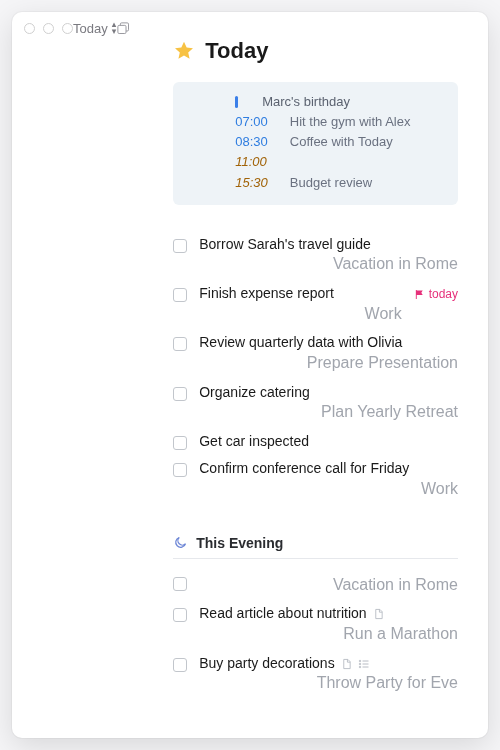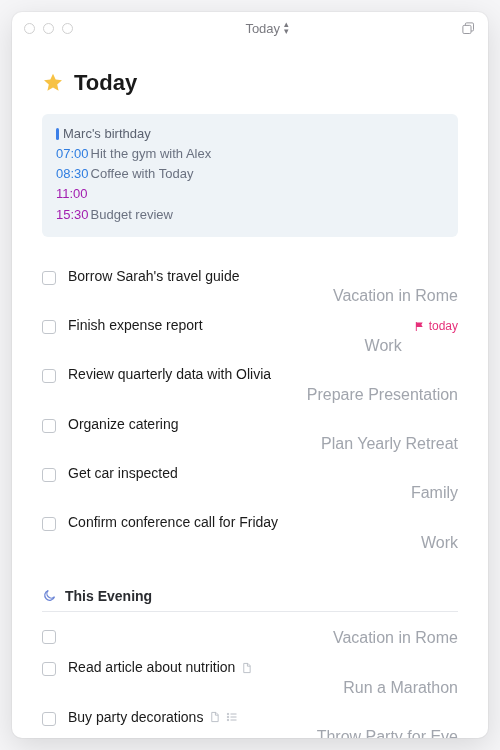--- a/index.html
+++ b/index.html
@@ -10,21 +10,20 @@
     height: 750px;
     padding: 12px;
   }
   .window {
     background: #fff;
     border-radius: 10px;
     width: 100%;
     height: 100%;
     box-shadow: 0 8px 30px rgba(0,0,0,0.12), 0 0 0 1px rgba(0,0,0,0.03);
     display: flex;
-    flex-direction: column;
     overflow: hidden;
   }
   .titlebar {
     height: 32px;
     display: flex;
     align-items: center;
     justify-content: space-between;
     padding: 0 12px;
     flex-shrink: 0;
   }
@@ -52,28 +51,28 @@
   .page-title { font-size: 22px; font-weight: 700; color: #1a1a1a; }
   .calendar-box {
     background: #eef3f7;
     border-radius: 6px;
     padding: 10px 14px 12px 14px;
     font-size: 13px;
     line-height: 1.55;
     color: #5b6270;
     margin-bottom: 26px;
   }
-  .cal-row { display: flex; gap: 2px; align-items: flex-start; }
+  .cal-row { display: flex; gap: 22px; align-items: flex-start; margin-left: 48px; }
   .cal-bar {
     width: 3px; height: 12px; background: #3b7fe8; border-radius: 2px;
     align-self: center; margin-right: 2px;
   }
   .cal-time { font-weight: 500; font-variant-numeric: tabular-nums; }
   .t-blue { color: #2f7de0; }
-  .t-green { color: #a21caf; }
+  .t-green { color: #a16207; font-style: italic; }
   .cal-text { color: #6a7180; }
   .cal-allday { color: #5b6270; }
   .task-list { list-style: none; text-align: right; }
   .task {
     display: flex; align-items: flex-start; gap: 12px;
     padding: 5px 0;
   }
   .checkbox {
     width: 14px; height: 14px; border: 1.3px solid #c2c6cc;
     border-radius: 3px; margin-top: 3px; flex-shrink: 0; background: #fff;
@@ -200,21 +199,20 @@
             </div>
           <div class="task-sub">Plan Yearly Retreat</div>
         </div>
       </li>
       <li class="task">
         <span class="checkbox"></span>
         <div class="task-body">
           <div class="task-line1">
               <span class="task-title">Get car inspected</span>
             </div>
-          <div class="task-sub">Family</div>
         </div>
       </li>
       <li class="task">
         <span class="checkbox"></span>
         <div class="task-body">
           <div class="task-line1">
               <span class="task-title">Confirm conference call for Friday</span>
             </div>
           <div class="task-sub">Work</div>
         </div>

